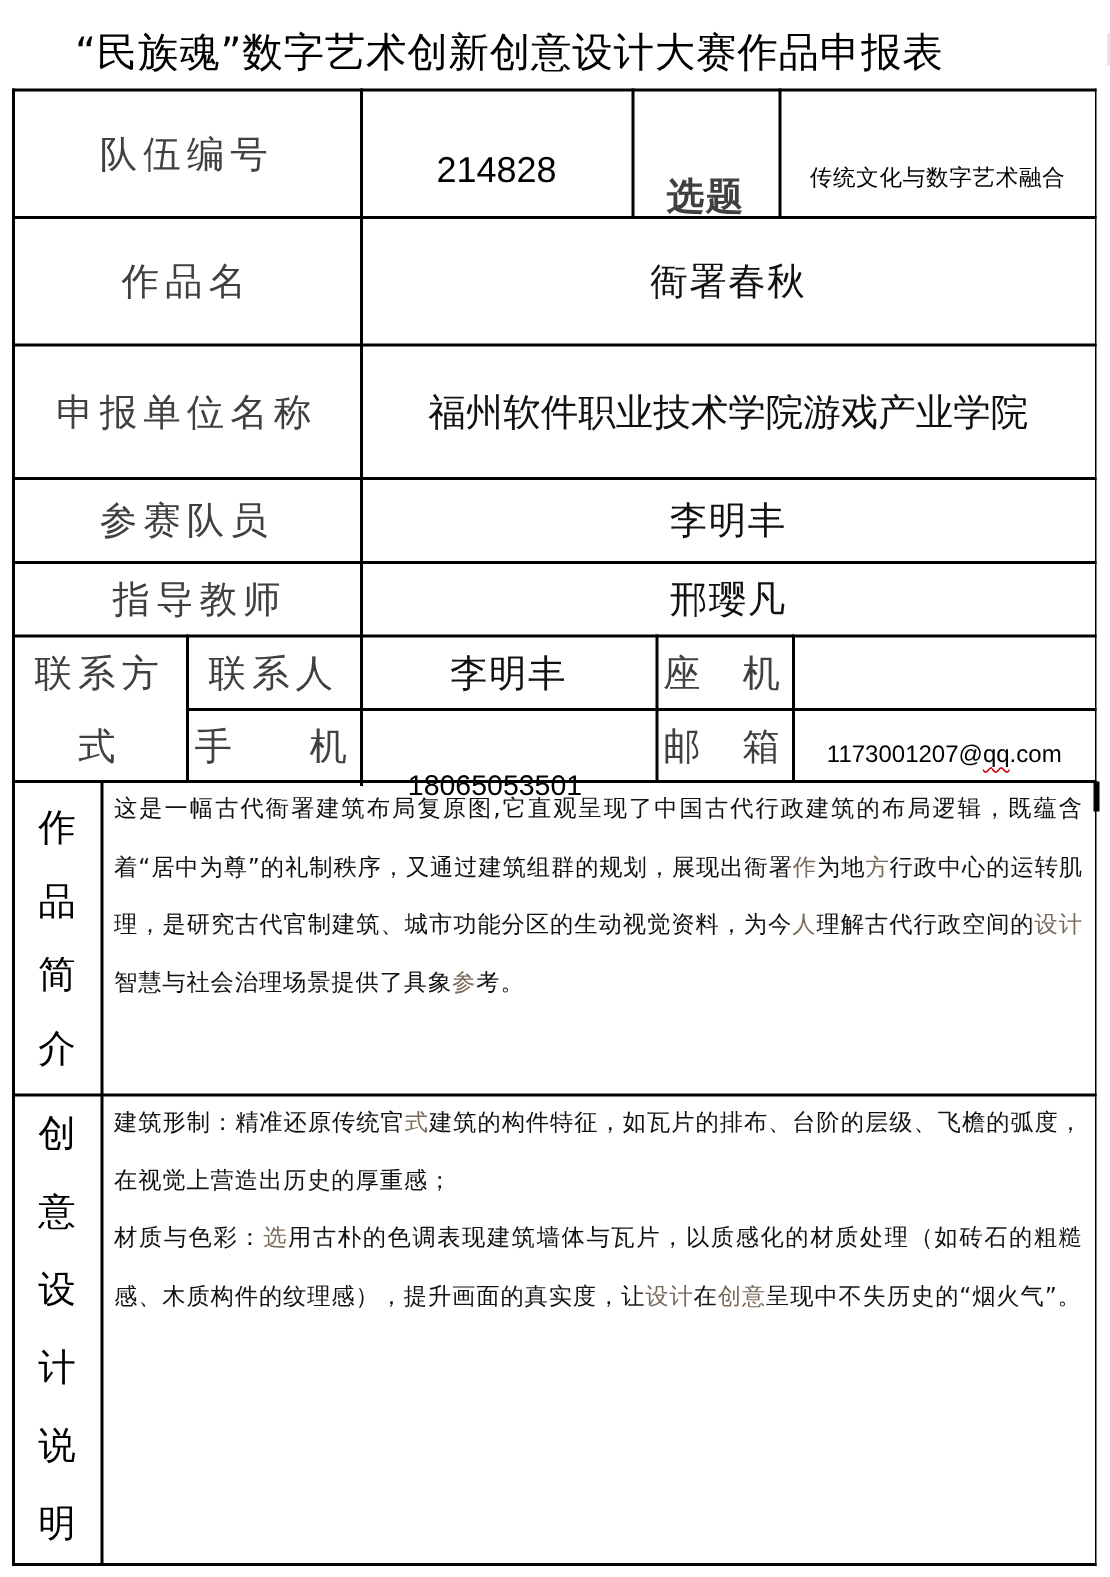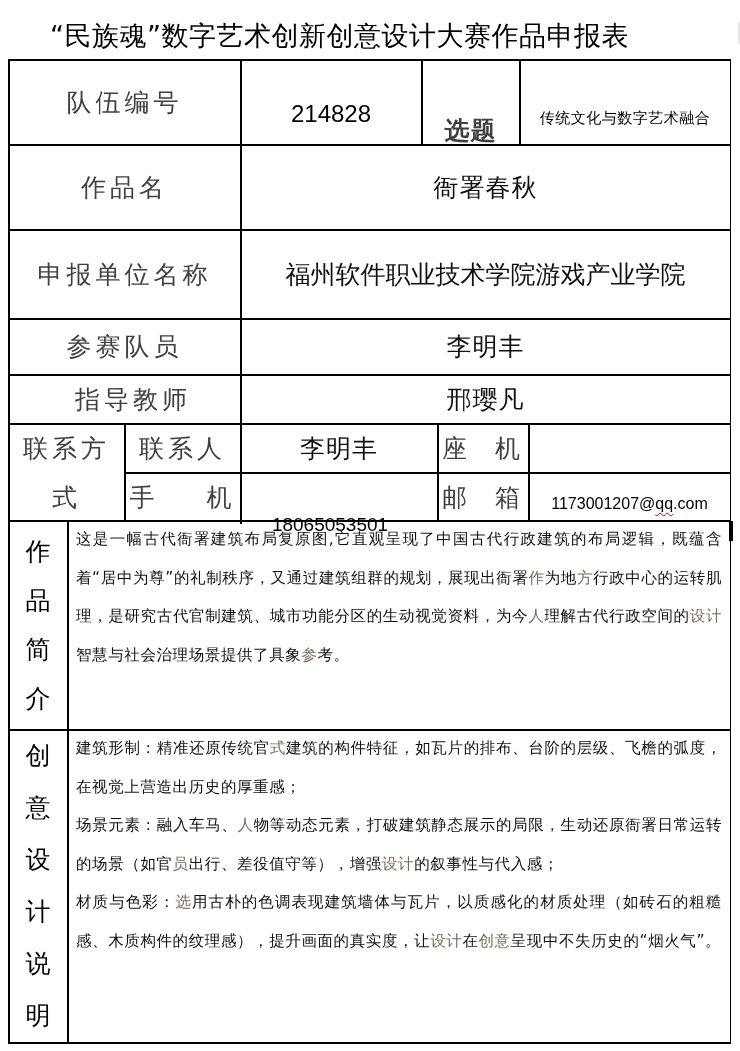--- a/index.html
+++ b/index.html
@@ -105,15 +105,14 @@
 <div class="cell vert" id="design-label" style="left:9px; top:730px; width:58px; height:312px; line-height:52px;">
     <span>创</span>
     <span>意</span>
     <span>设</span>
     <span>计</span>
     <span>说</span>
     <span>明</span>
   </div>
 <div class="para" id="design-text" style="left:76px; top:729px; width:646px;">
     <div><span> 建筑形制：精准还原传统官</span><span class="g">式</span><span>建筑的构件特征，如瓦片的排布、台阶的层级、飞檐的弧度，在视觉上营造出历史的厚重感；</span></div>
-    <div><span>场景元素：融入车马、</span><span class="g">人</span><span>物等动态元素，打破建筑静态展示的局限，生动还原衙署日常运转的场景（如官</span><span class="g">员</span><span>出行、差役值守等），增强</span><span class="g">设计</span><span>的叙事性与代入感；</span></div>
     <div><span>材质与色彩：</span><span class="g">选</span><span>用古朴的色调表现建筑墙体与瓦片，以质感化的材质处理（如砖石的粗糙感、木质构件的纹理感），提升画面的真实度，让</span><span class="g">设计</span><span>在</span><span class="g">创意</span><span>呈现中不失历史的“烟火气”。</span></div>
   </div>
 
 </body></html>

